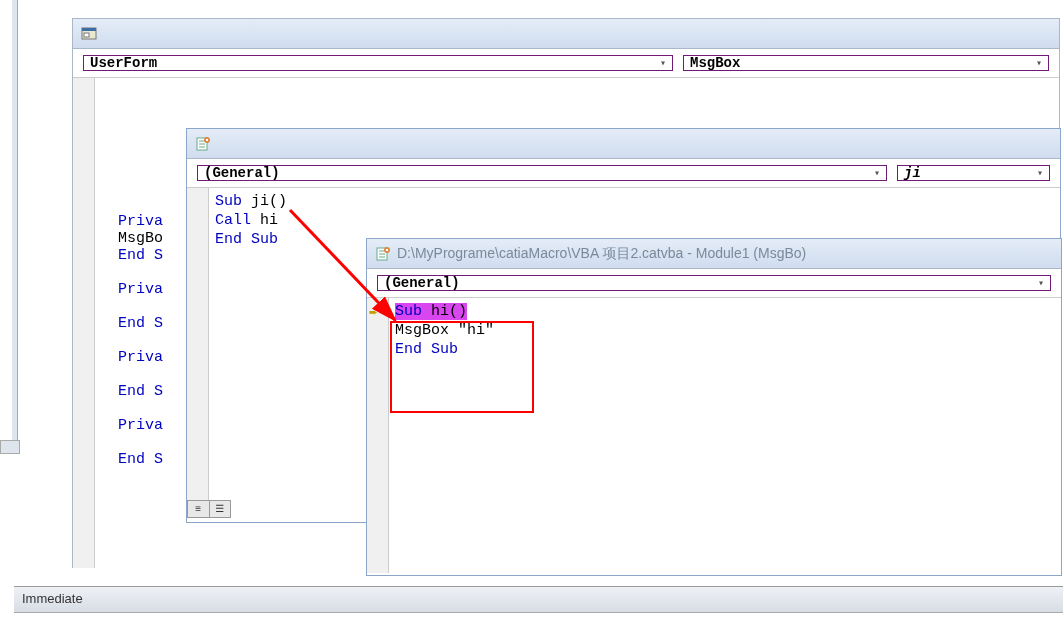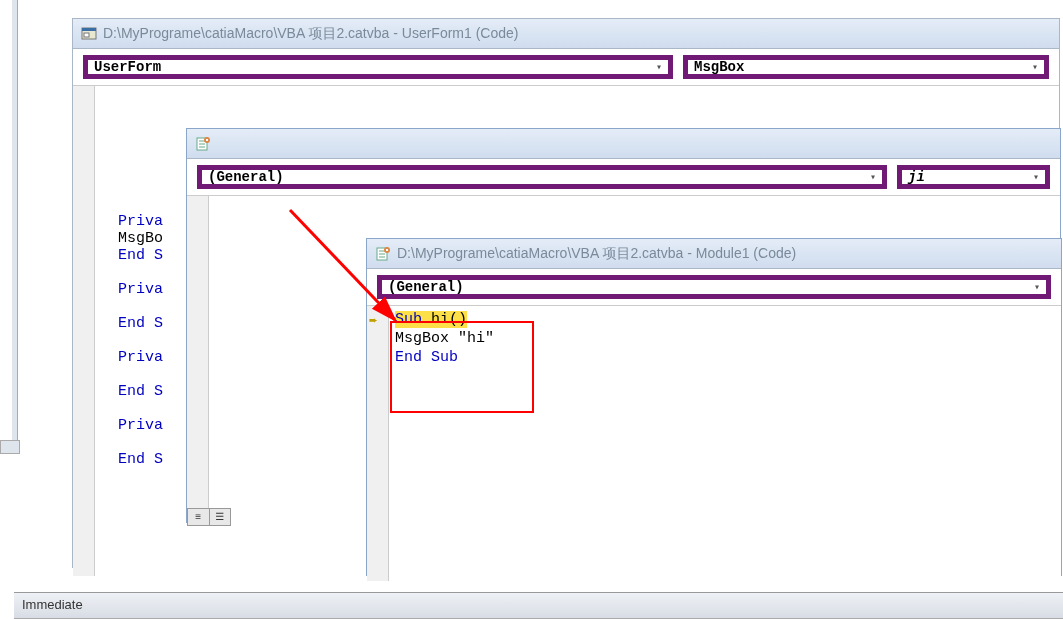--- a/index.html
+++ b/index.html
@@ -32,23 +32,23 @@
       font-size: 14px;
     }
     .dropdown-row {
       display: flex;
       gap: 10px;
       padding: 6px 10px;
       background: #fff;
       border-bottom: 1px solid #ccc;
     }
     .dropdown {
-      border: 5px solid #701a75;
-      background: #fff;
-      height: 24px;
+      border: 1px solid #701a75;
+      background: #fff;
+      height: 16px;
       display: flex;
       align-items: center;
       padding: 0 6px;
       justify-content: space-between;
       font-family: Consolas, "Courier New", monospace;
       font-size: 14px;
       font-weight: bold;
     }
     .dropdown .chev {
       color: #555;
@@ -71,21 +71,21 @@
       background: #f0f0f0;
       border-right: 1px solid #ccc;
     }
     .code-lines {
       position: absolute;
       left: 28px;
       top: 4px;
     }
     .kw { color: #0000c0; }
     .txt { color: #000; }
-    .hl-yellow { background: #fde047; }
+    .hl-yellow { background: #d946ef; }
     
     
     #w1 {
       left: 72px;
       top: 18px;
       width: 988px;
       height: 550px;
     }
     #w1 .dropdown.left { flex: 0 0 590px; }
     #w1 .dropdown.right { flex: 1; }
@@ -163,21 +163,21 @@
       position: absolute;
       border: 2px solid #ff0000;
       pointer-events: none;
       z-index: 51;
     }
     
     
     .immediate {
       position: absolute;
       left: 14px;
-      bottom: 0;
+      bottom: 6px;
       right: 0;
       height: 27px;
       background: linear-gradient(to bottom, #eef1f5 0%, #d8dde5 100%);
       border-top: 1px solid #999;
       border-bottom: 1px solid #aaa;
       padding: 4px 8px;
       font-size: 13px;
       color: #333;
     }
     
@@ -219,21 +219,20 @@
 
 <div id="w1" class="window">
   <div class="titlebar">
     <span class="vb-form-icon">
       <svg viewBox="0 0 16 16">
           <rect x="1" y="2" width="14" height="11" fill="#e8e8d0" stroke="#777"></rect>
           <rect x="1" y="2" width="14" height="3" fill="#3b6ea5"></rect>
           <rect x="3" y="7" width="5" height="4" fill="#fff" stroke="#777"></rect>
         </svg>
     </span>
-    <span class="title">D:\MyPrograme\catiaMacro\VBA 项目2.catvba - UserForm1 (Code)</span>
   </div>
   <div class="dropdown-row">
     <div class="dropdown left">
       <span>UserForm</span>
       <span class="chev">▾</span>
     </div>
     <div class="dropdown right">
       <span>MsgBox</span>
       <span class="chev">▾</span>
     </div>
@@ -277,38 +276,41 @@
       <span>(General)</span>
       <span class="chev">▾</span>
     </div>
     <div class="dropdown right">
       <span>ji</span>
       <span class="chev">▾</span>
     </div>
   </div>
   <div class="code-area">
     <div class="margin-bar"></div>
+    <div class="code-lines"><span class="kw">Sub</span><span class="txt"> ji()</span>
+<span class="kw">Call</span><span class="txt"> hi</span>
+<span class="kw">End Sub</span></div>
     <div class="bottom-view-icons">
       <div class="ic">≡</div>
       <div class="ic" style="border-right:0">☰</div>
     </div>
   </div>
 </div>
 
 <div id="w3" class="window">
   <div class="titlebar">
     <span class="vb-mod-icon">
       <svg viewBox="0 0 16 16">
           <rect x="2" y="2" width="10" height="12" fill="#fff" stroke="#6a8"></rect>
           <path d="M4 5 L10 5 M4 8 L10 8 M4 11 L10 11" stroke="#6a8" stroke-width="1"></path>
           <circle cx="12" cy="4" r="3" fill="#d84"></circle>
           <path d="M11 3 L13 5 M13 3 L11 5" stroke="#fff"></path>
         </svg>
     </span>
-    <span class="title">D:\MyPrograme\catiaMacro\VBA 项目2.catvba - Module1 (Code)</span>
+    <span class="title">D:\MyPrograme\catiaMacro\VBA 项目2.catvba - Module1 (MsgBo)</span>
   </div>
   <div class="dropdown-row">
     <div class="dropdown left">
       <span>(General)</span>
       <span class="chev">▾</span>
     </div>
   </div>
   <div class="code-area">
     <div class="margin-bar">
       <span class="exec-arrow">➨</span>

